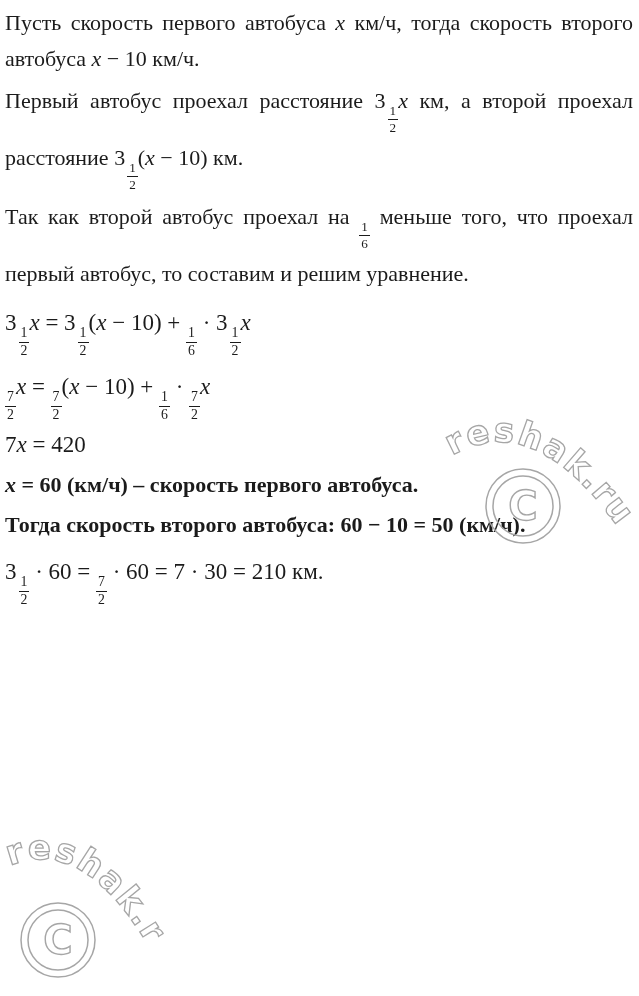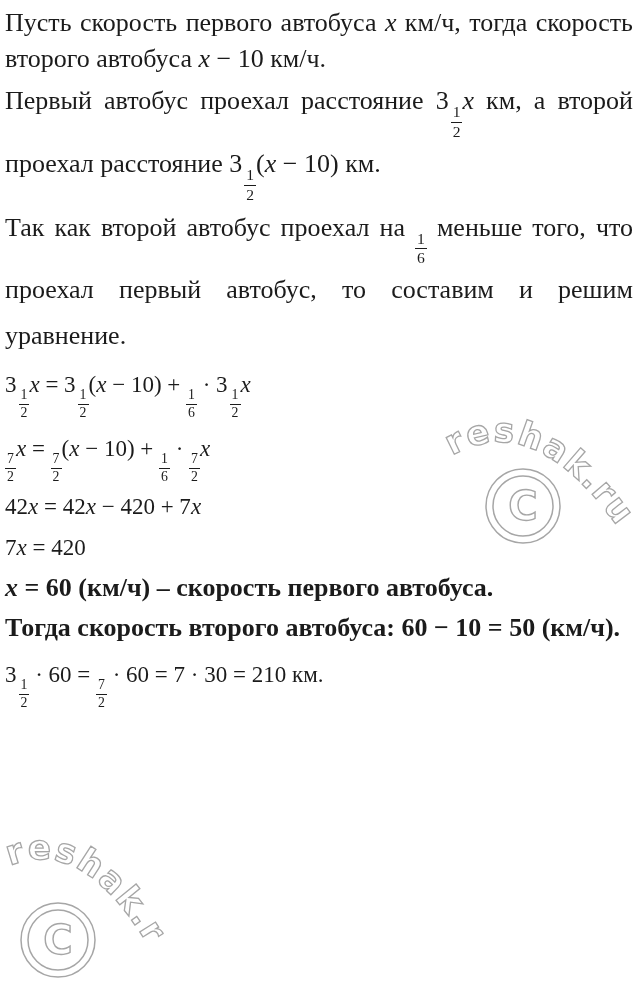--- a/index.html
+++ b/index.html
@@ -5,21 +5,21 @@
   * { margin:0; padding:0; box-sizing:border-box; }
   html, body { width:639px; height:996px; }
   body {
     font-family:"Liberation Serif", serif;
     background:#ffffff;
     color:#1b1b1b;
     position:relative;
     overflow:hidden;
   }
   .doc { padding:5px 6px 0 5px; }
-  .para { font-size:26px; line-height:36px; margin-bottom:1px; }
+  .para { font-size:22px; line-height:36px; margin-bottom:1px; }
   .para.justify { text-align:justify; }
   .para.tall { line-height:46px; }
   .para.eq { font-size:23px; line-height:38px; margin-bottom:3px; }
   .para.eq.tall { line-height:50px; }
   .para.sp { margin-bottom:4px;font-weight:bold; }
   .para.gap-before { margin-top:34px; }
   .var { font-style:italic; }
   .frac {
     display:inline-flex; flex-direction:column; align-items:center;
     vertical-align:-0.52em; line-height:1.08; font-size:0.6em; font-style:normal;
@@ -74,21 +74,20 @@
       </span><span class="var">x</span><span> = </span><span class="frac">
         <span class="fnum">7</span>
         <span class="fden">2</span>
       </span><span>(</span><span class="var">x</span><span> − 10) + </span><span class="frac">
         <span class="fnum">1</span>
         <span class="fden">6</span>
       </span><span> · </span><span class="frac">
         <span class="fnum">7</span>
         <span class="fden">2</span>
       </span><span class="var">x</span></p>
-    <p class="para eq"><span>42</span><span class="var">x</span><span> = 42</span><span class="var">x</span><span> − 420 + 7</span><span class="var">x</span></p>
     <p class="para eq"><span>7</span><span class="var">x</span><span> = 420</span></p>
     <p class="para normal sp"><span class="var">x</span><span> = 60 (км/ч) – скорость первого автобуса.</span></p>
     <p class="para normal sp"><span>Тогда скорость второго автобуса: 60 − 10 = 50 (км/ч).</span></p>
     <p class="para eq tall"><span class="mixed"><span>3</span><span class="frac">
           <span class="fnum">1</span>
           <span class="fden">2</span>
         </span></span><span> · 60 = </span><span class="frac">
         <span class="fnum">7</span>
         <span class="fden">2</span>
       </span><span> · 60 = 7 · 30 = 210 км.</span></p>

